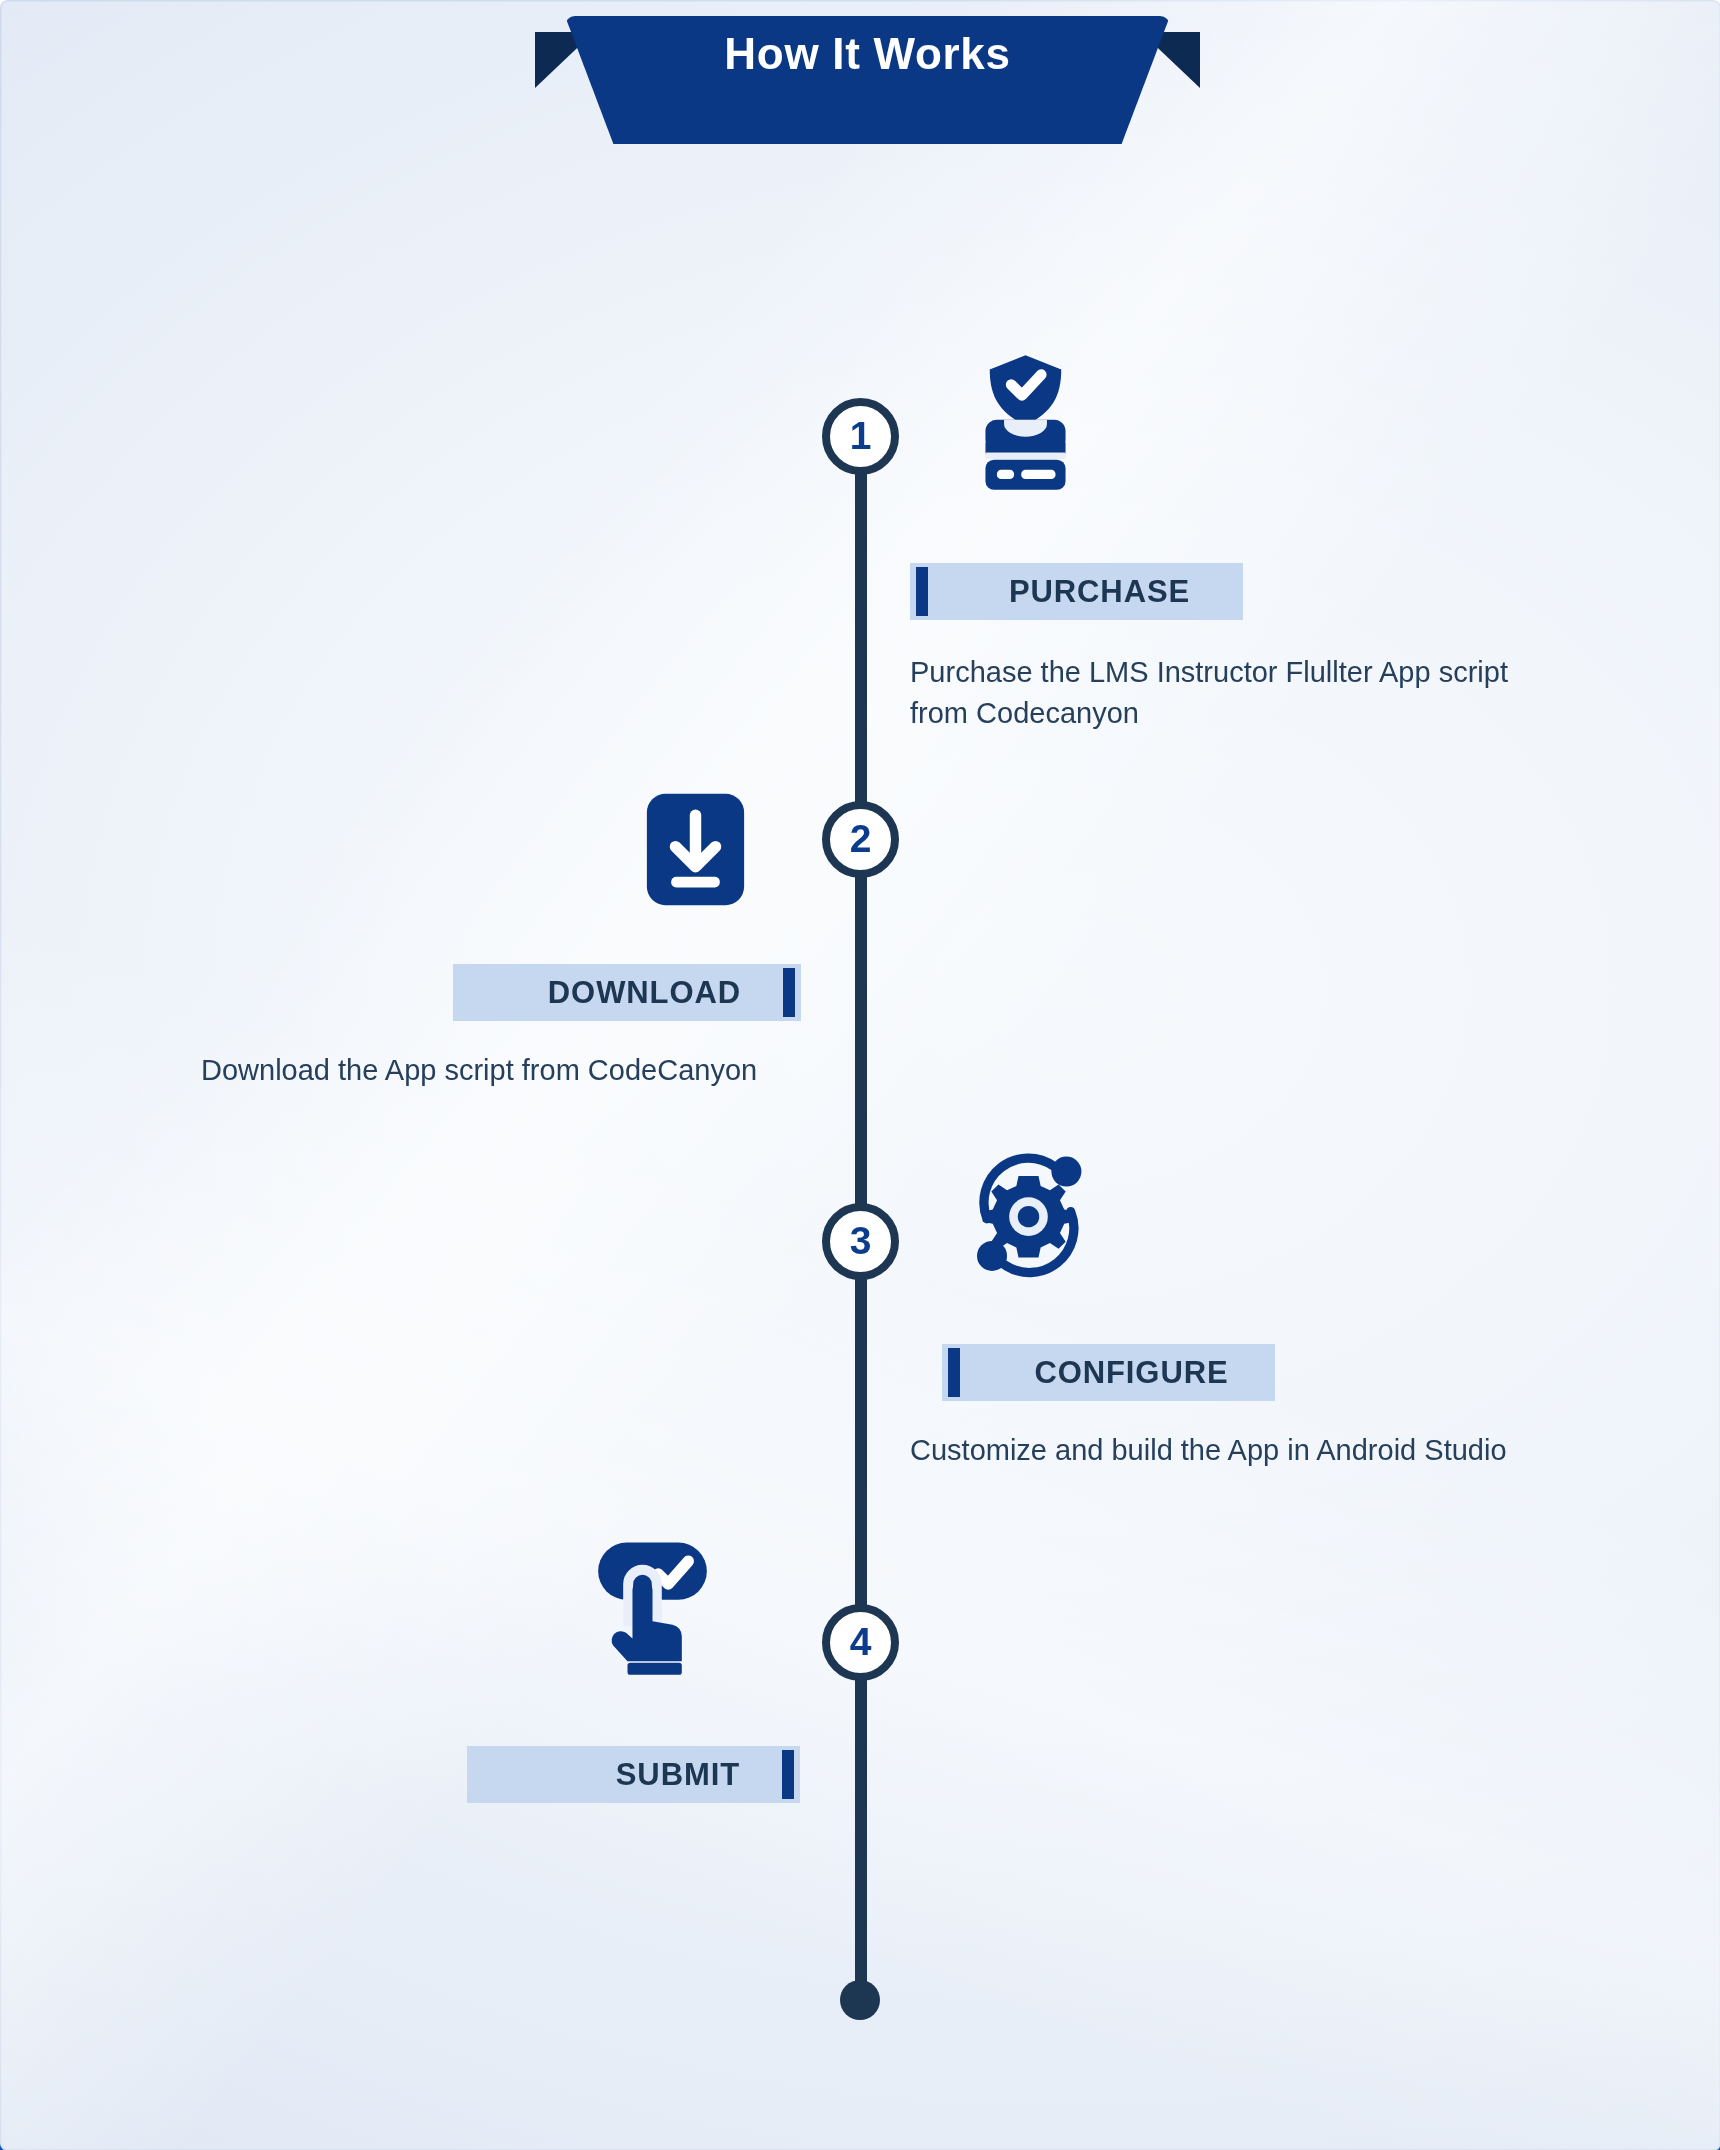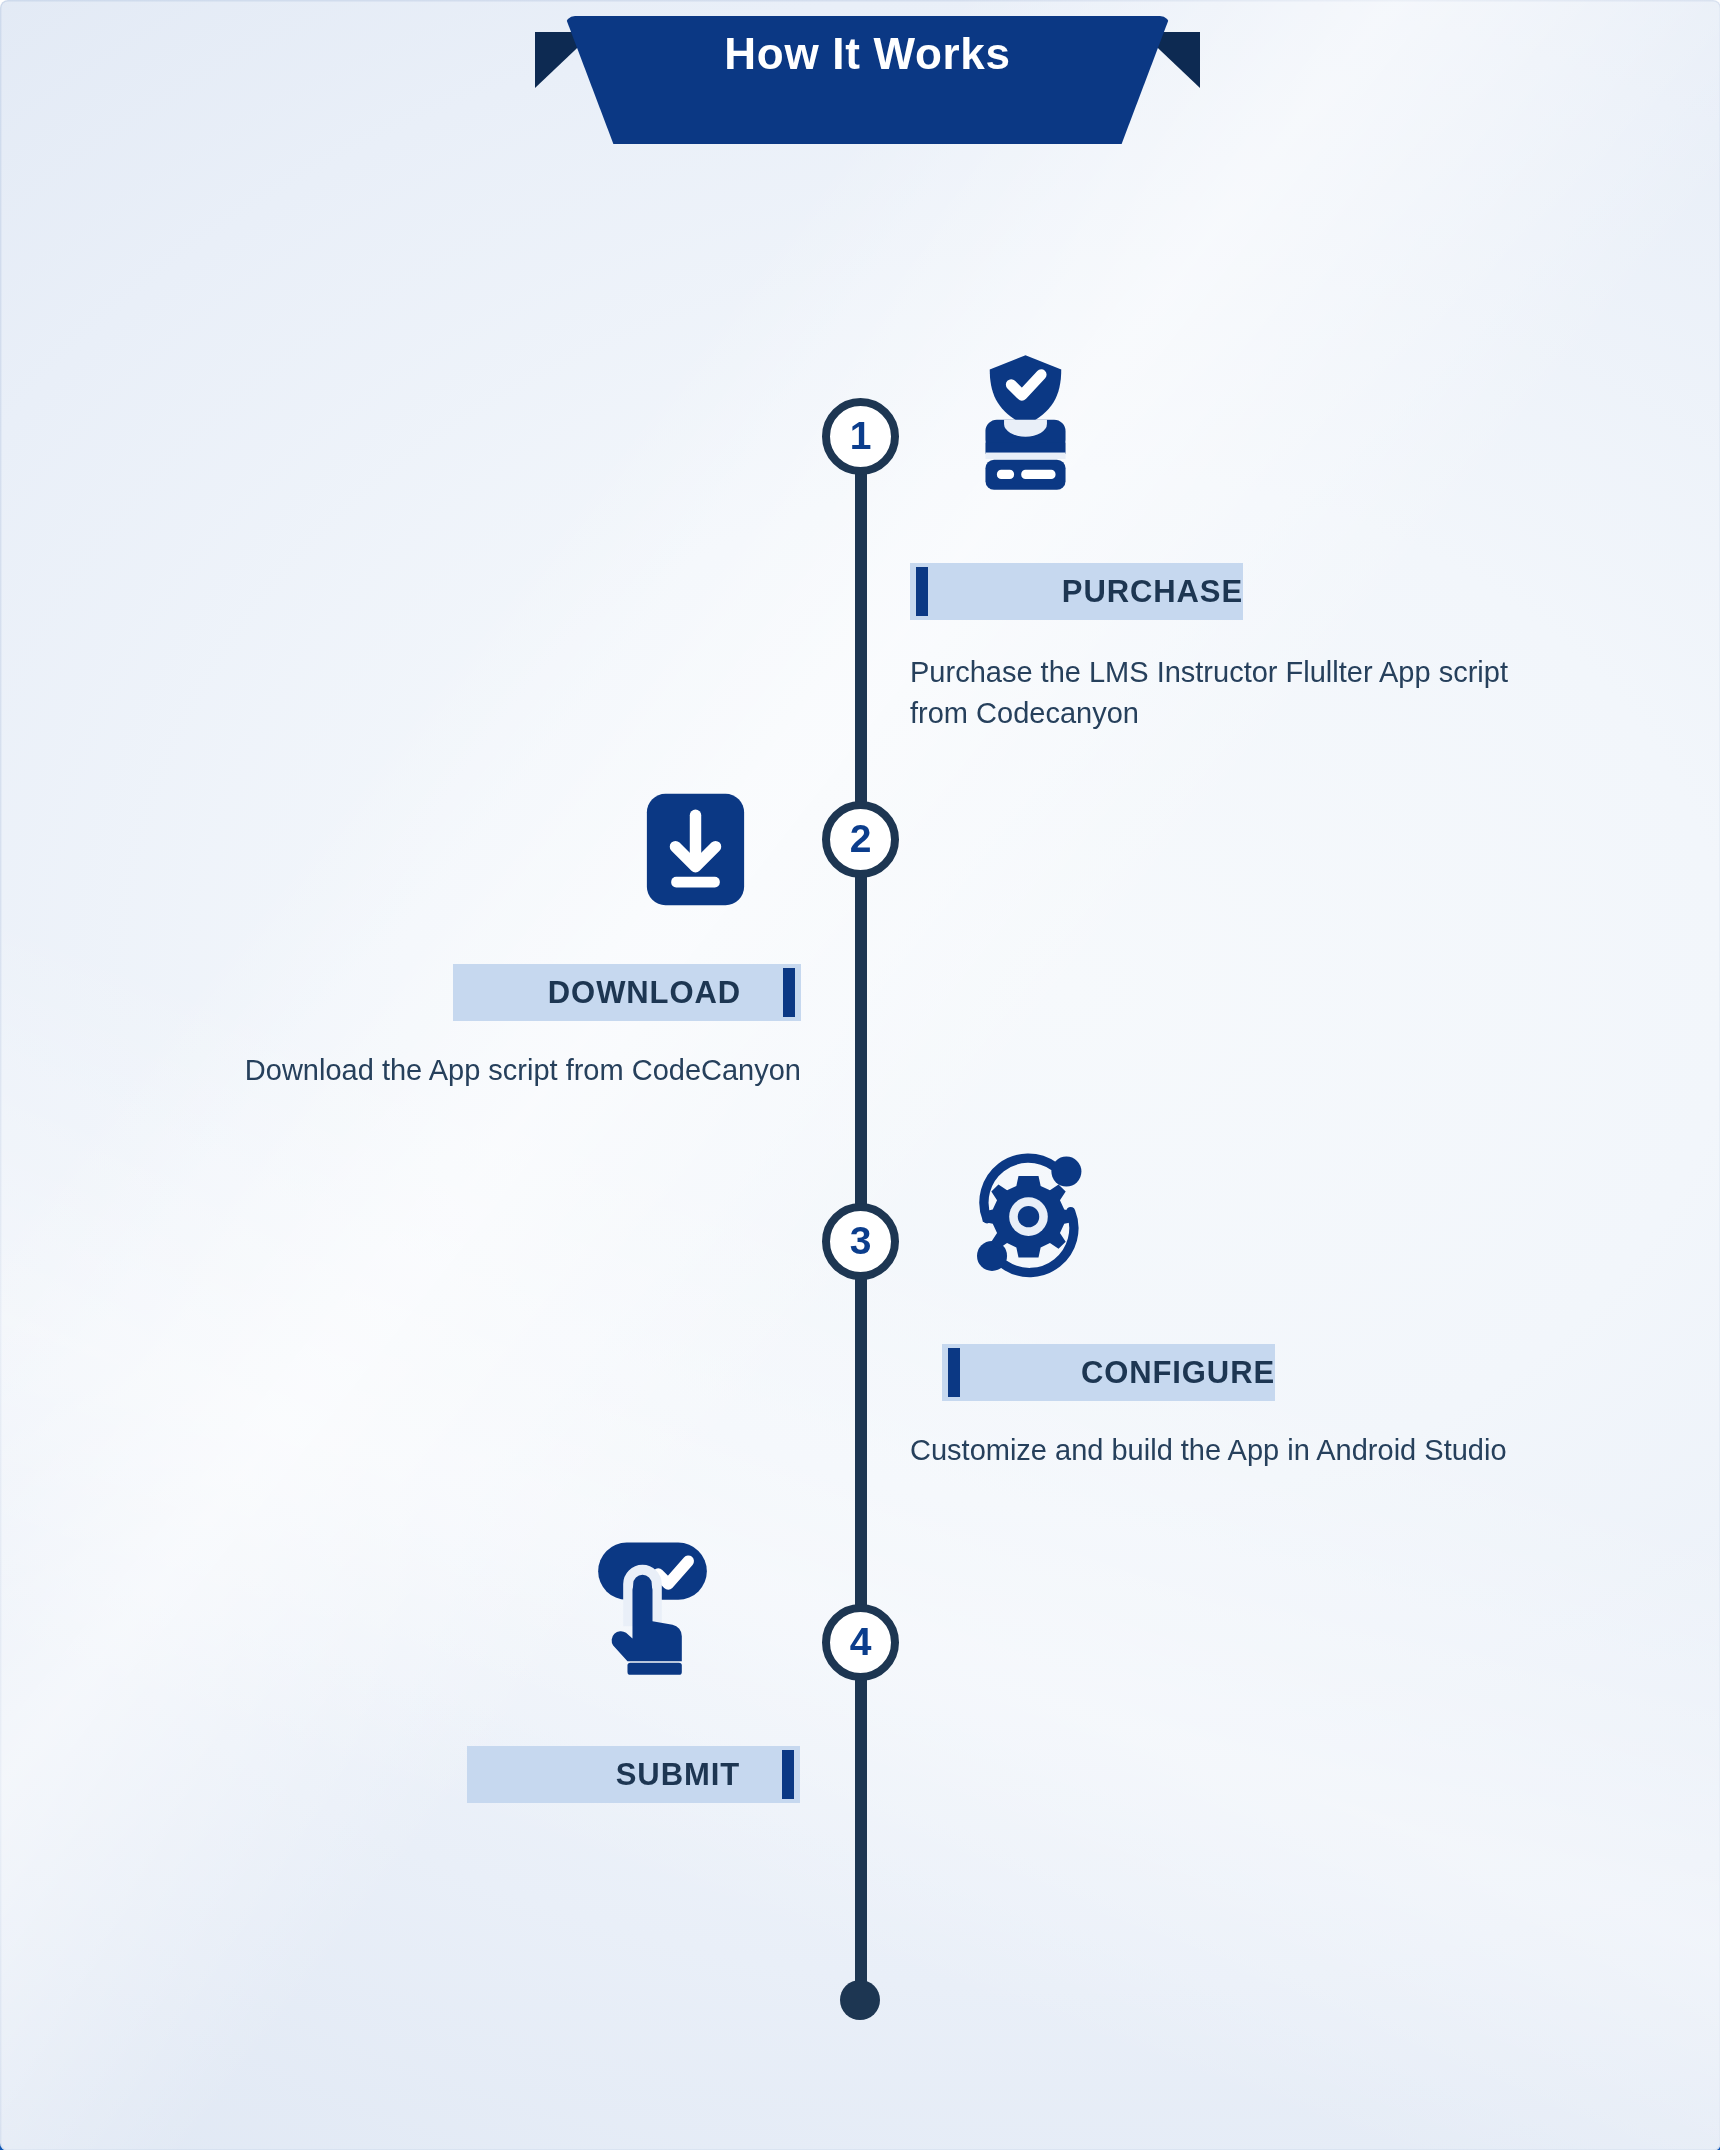--- a/index.html
+++ b/index.html
@@ -156,32 +156,32 @@
   .label-bar.left-side  .accent { right: 5.7px; }
   .label-bar .label-text {
     color: #1d3652;
     font-size: 31px;
     font-weight: bold;
     letter-spacing: 0.9px;
     line-height: 1;
     width: 100%;
     box-sizing: border-box;
   }
-  .label-bar.right-side .label-text { padding-left: 46px; text-align: right; }
+  .label-bar.right-side .label-text { padding-left: 46px; text-align: center; }
   .label-bar.left-side  .label-text { padding-right: 60px; text-align: right; }
 
   .step-desc {
     position: absolute;
     color: #26405c;
     font-size: 29px;
     line-height: 1.42;
     font-weight: normal;
   }
   .step-desc.right-side { text-align: left; }
-  .step-desc.left-side  { text-align: right; }
+  .step-desc.left-side  { text-align: left; }
 
   
   #step1-marker { top: 398px; }
   #step2-marker { top: 801px; }
   #step3-marker { top: 1203px; }
   #step4-marker { top: 1604px; }
 
   #step1-icon { left: 961px; top: 351px; }
   #step2-icon { left: 631px; top: 778px; }
   #step3-icon { left: 964px; top: 1143px; }

